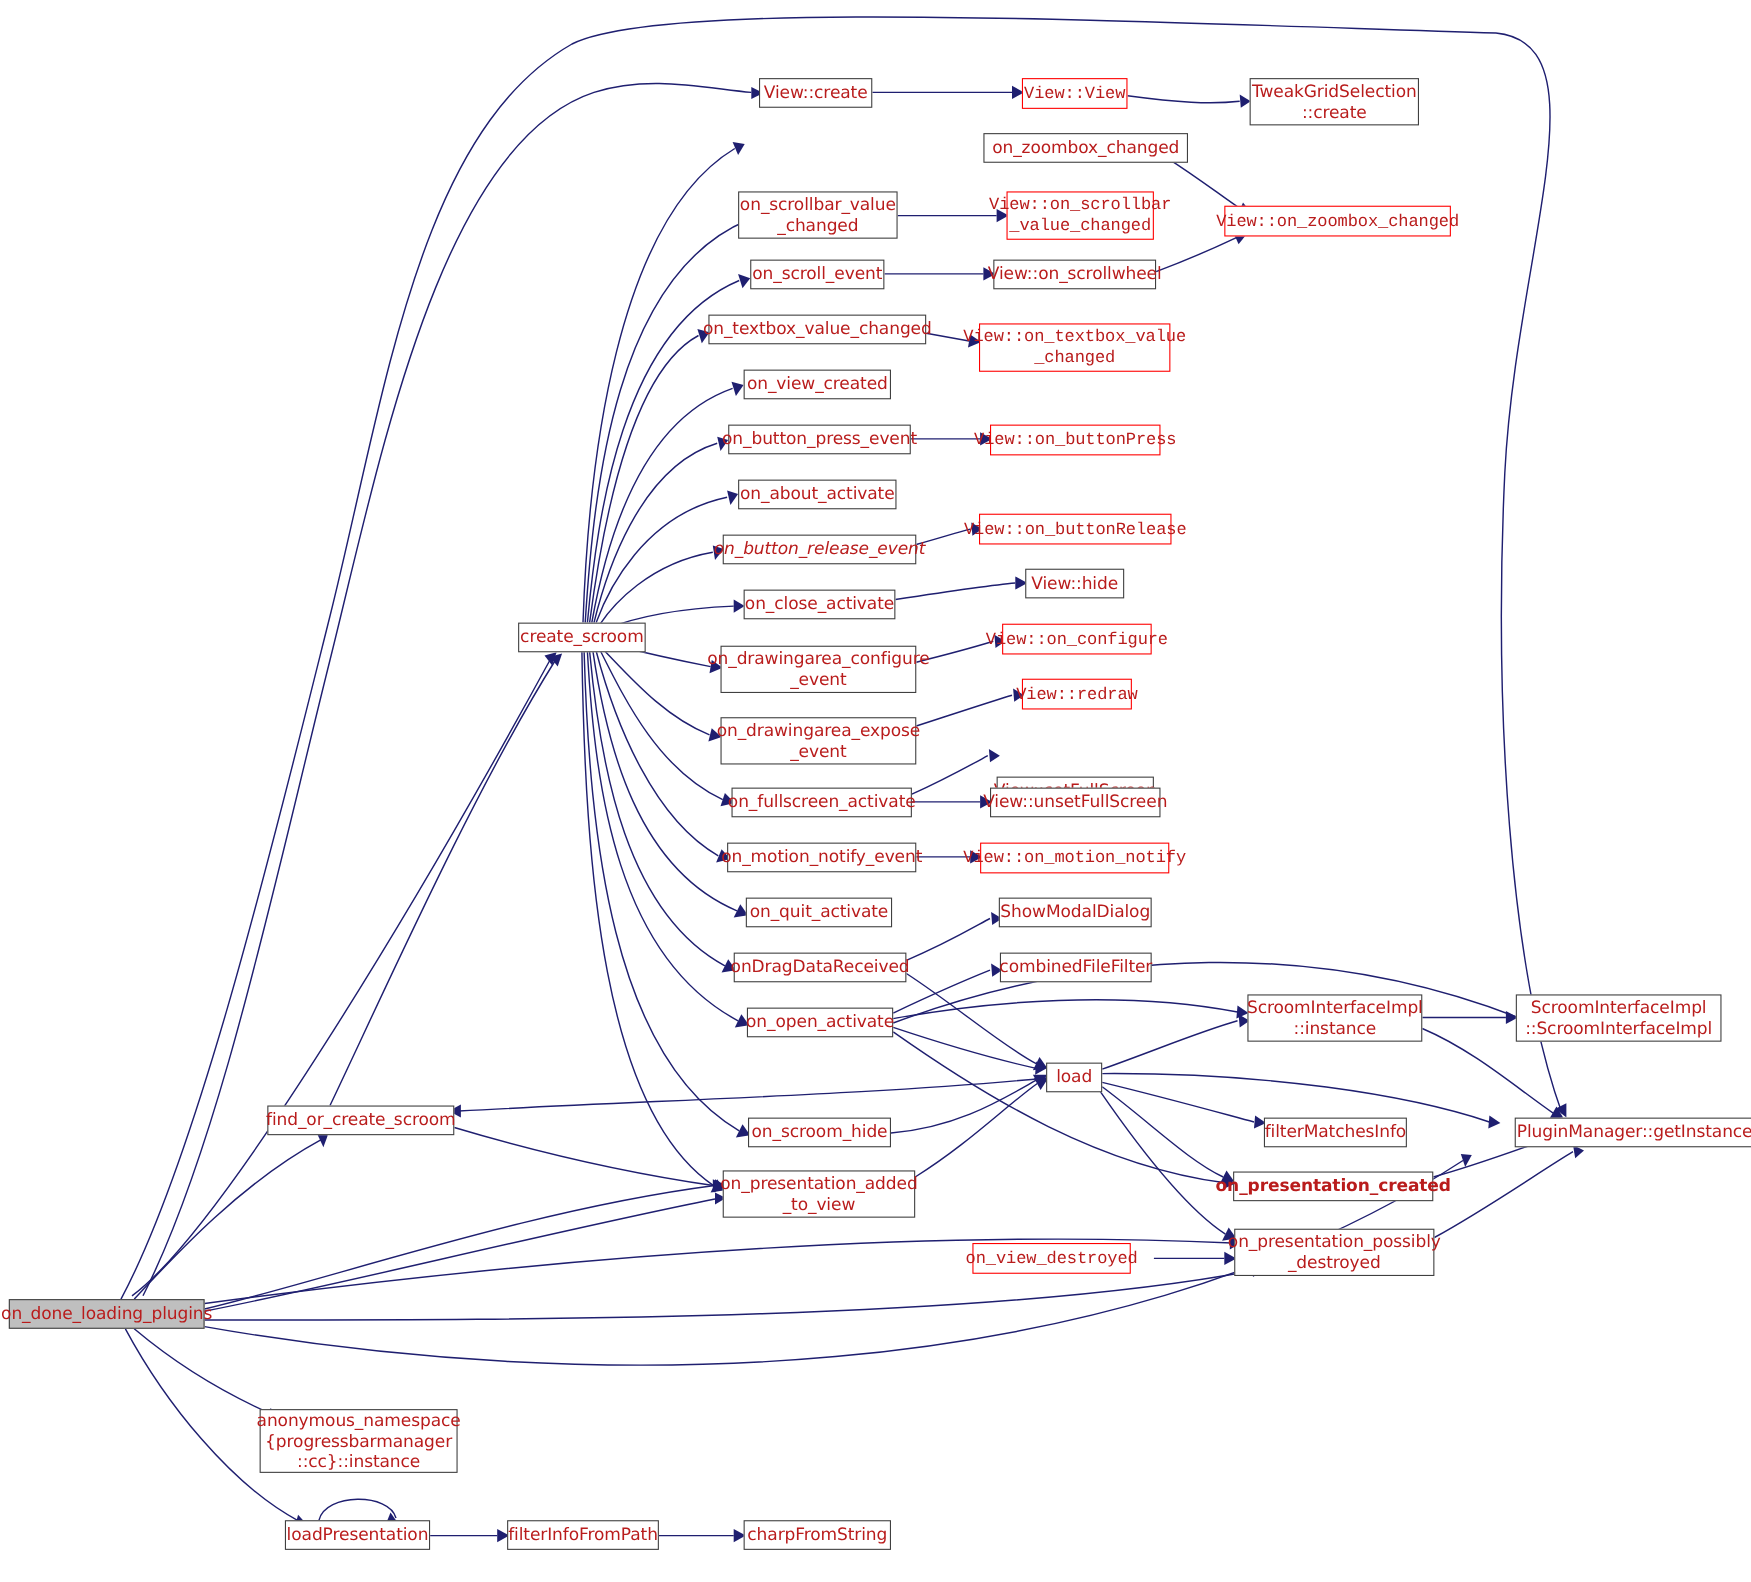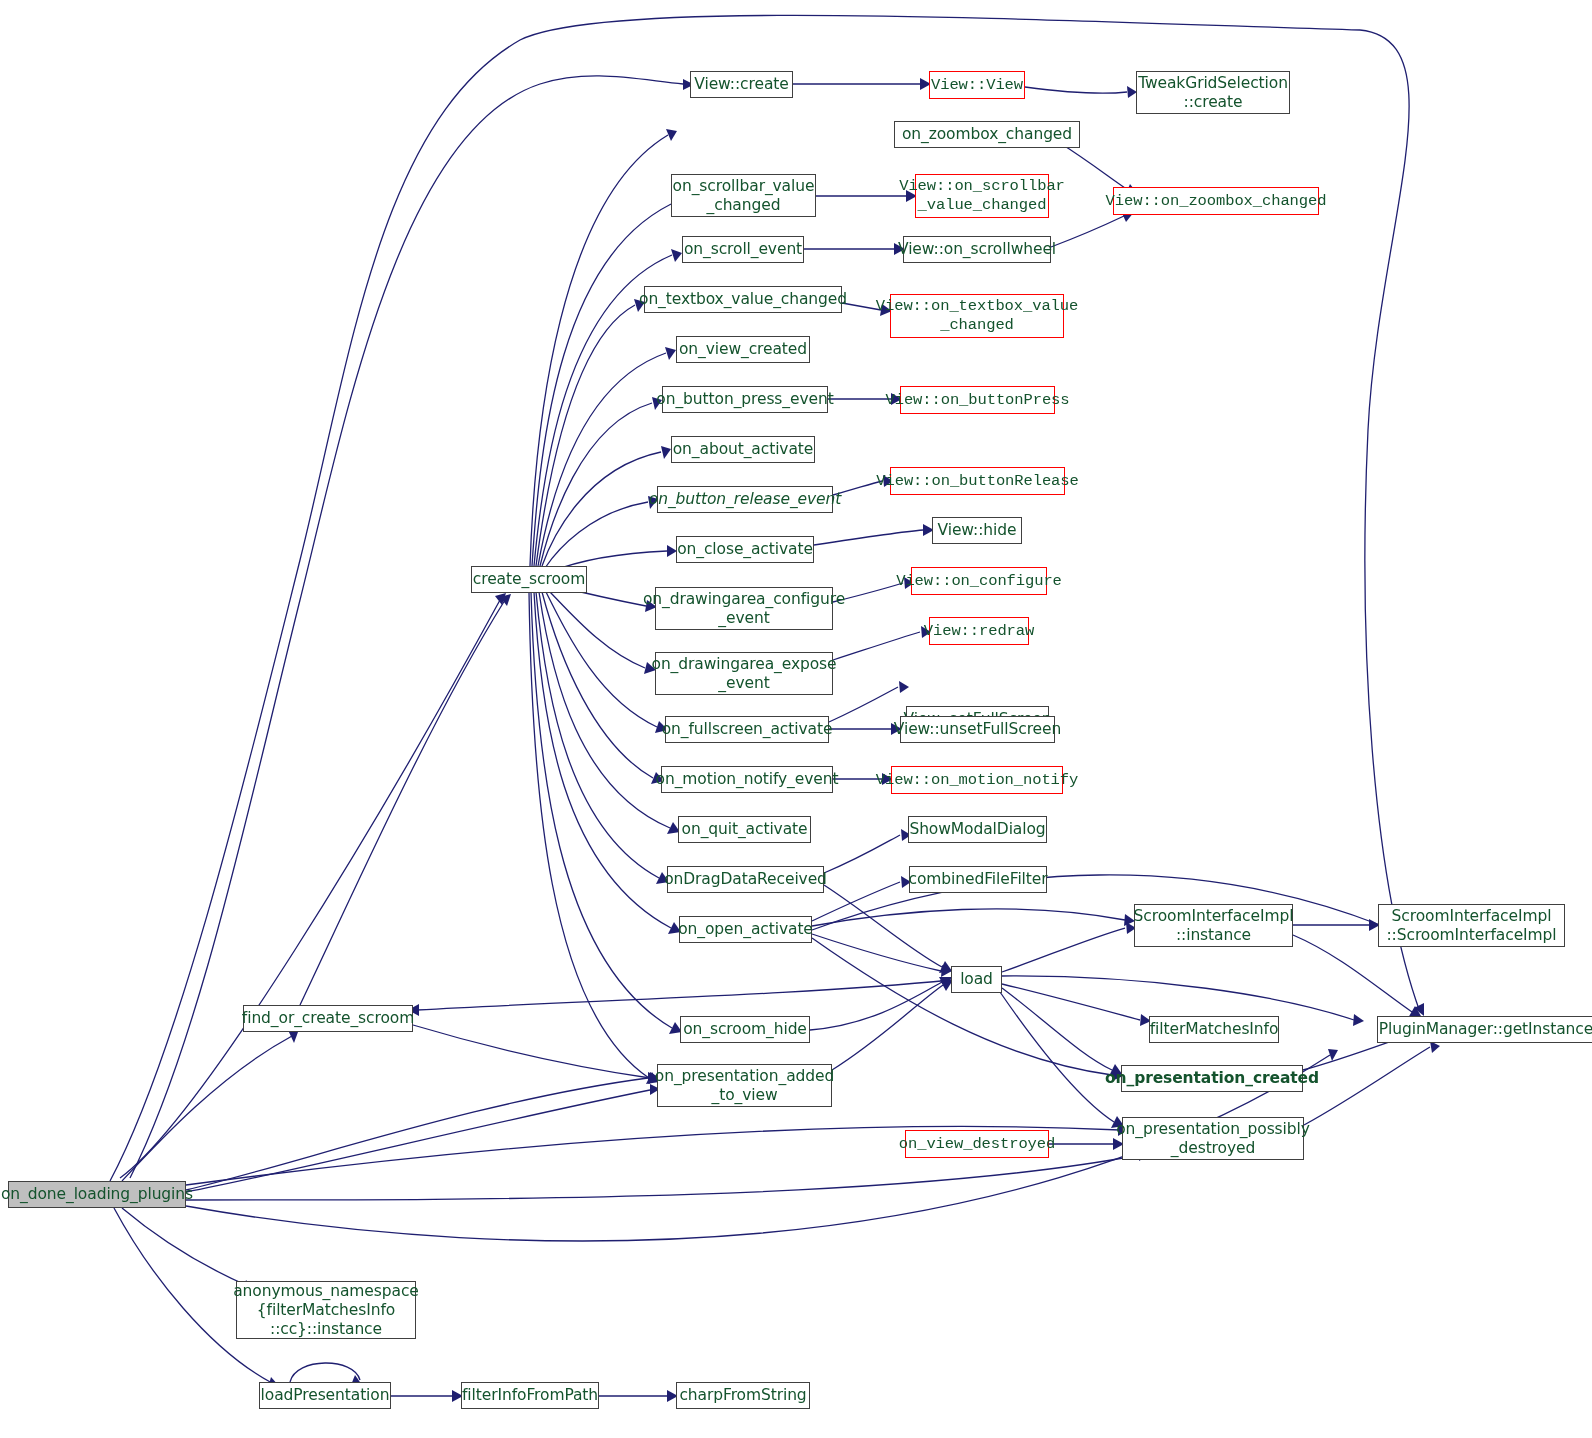--- a/index.html
+++ b/index.html
@@ -6,21 +6,21 @@
   body{font-family:"DejaVu Sans","Liberation Sans",sans-serif;}
   #graph-root{position:relative;width:1592px;height:1438px;background:#fff;overflow:hidden;}
   svg#edges{position:absolute;left:0;top:0;width:1592px;height:1438px;}
   .node{
     position:absolute;
     box-sizing:border-box;
     display:flex;align-items:center;justify-content:center;
     text-align:center;
     background:#ffffff;
     border:1px solid #404040;
-    color:#14532d;
+    color:#b91c1c;
     font-size:15.5px;
     line-height:19px;
     letter-spacing:-0.1px;
     white-space:pre;
     padding:0 4px;
   }
   .node.red{border-color:#ff0000;font-family:Liberation Mono, monospace;}
   .node.current{background:#bfbfbf;border-color:#404040;}
   .edge-path{fill:none;stroke:#1f1f70;stroke-width:1.3px;}
   .arrow-head{fill:#1f1f70;stroke:none;}
@@ -237,21 +237,21 @@
       <polygon class="arrow-head" points="1430,1041 1440,1046 1432,1053"></polygon>
 
       <path class="edge-path" d="M 812,930 C 1000,860 1200,855 1380,925"></path>
     </g>
   </svg>
 
   <div id="nodes-layer">
       <div class="node current" style="left: 8px; top: 1181px; width: 178px; height: 27px;">on_done_loading_plugins</div>
       <div class="node" style="left: 243px; top: 1005px; width: 170px; height: 27px;">find_or_create_scroom</div>
       <div class="node" style="left: 236px; top: 1281px; width: 180px; height: 58px;">anonymous_namespace
-{filterMatchesInfo
+{progressbarmanager
 ::cc}::instance</div>
       <div class="node" style="left: 259px; top: 1382px; width: 132px; height: 27px;">loadPresentation</div>
       <div class="node" style="left: 461px; top: 1382px; width: 138px; height: 27px;">filterInfoFromPath</div>
       <div class="node" style="left: 676px; top: 1382px; width: 134px; height: 27px;">charpFromString</div>
       <div class="node" style="left: 471px; top: 566px; width: 116px; height: 27px;">create_scroom</div>
       <div class="node" style="left: 690px; top: 71px; width: 103px; height: 27px;">View::create</div>
       <div class="node" style="left: 894px; top: 121px; width: 186px; height: 27px;">on_zoombox_changed</div>
       <div class="node" style="left: 671px; top: 174px; width: 145px; height: 43px;">on_scrollbar_value
 _changed</div>
       <div class="node" style="left: 682px; top: 236px; width: 122px; height: 27px;">on_scroll_event</div>
@@ -286,21 +286,21 @@
       <div class="node red" style="left: 890px; top: 467px; width: 175px; height: 28px;">View::on_buttonRelease</div>
       <div class="node" style="left: 932px; top: 517px; width: 90px; height: 27px;">View::hide</div>
       <div class="node red" style="left: 911px; top: 567px; width: 136px; height: 28px;">View::on_configure</div>
       <div class="node red" style="left: 929px; top: 617px; width: 100px; height: 28px;">View::redraw</div>
       <div class="node" style="left: 906px; top: 666px; width: 143px; height: 27px; margin-top: 40px;">View::setFullScreen</div>
       <div class="node" style="left: 900px; top: 716px; width: 155px; height: 27px;">View::unsetFullScreen</div>
       <div class="node red" style="left: 891px; top: 766px; width: 172px; height: 28px;">View::on_motion_notify</div>
       <div class="node" style="left: 908px; top: 816px; width: 139px; height: 27px;">ShowModalDialog</div>
       <div class="node" style="left: 909px; top: 866px; width: 138px; height: 27px;">combinedFileFilter</div>
       <div class="node" style="left: 951px; top: 966px; width: 51px; height: 27px;">load</div>
-      <div class="node red" style="left: 905px; top: 1130px; width: 144px; height: 28px;">on_view_destroyed</div>
+      <div class="node red" style="left: 884px; top: 1130px; width: 144px; height: 28px;">on_view_destroyed</div>
       <div class="node" style="left: 1134px; top: 904px; width: 159px; height: 43px;">ScroomInterfaceImpl
 ::instance</div>
       <div class="node" style="left: 1149px; top: 1016px; width: 130px; height: 27px;">filterMatchesInfo</div>
       <div class="node" style="left: 1121px; top: 1065px; width: 182px; height: 27px; font-weight: bold;">on_presentation_created</div>
       <div class="node" style="left: 1122px; top: 1117px; width: 182px; height: 43px;">on_presentation_possibly
 _destroyed</div>
       <div class="node" style="left: 1378px; top: 904px; width: 187px; height: 43px;">ScroomInterfaceImpl
 ::ScroomInterfaceImpl</div>
       <div class="node" style="left: 1363px; top: 1016px; width: 218px; height: 27px; margin-left: 14px;">PluginManager::getInstance</div>
     </div>

